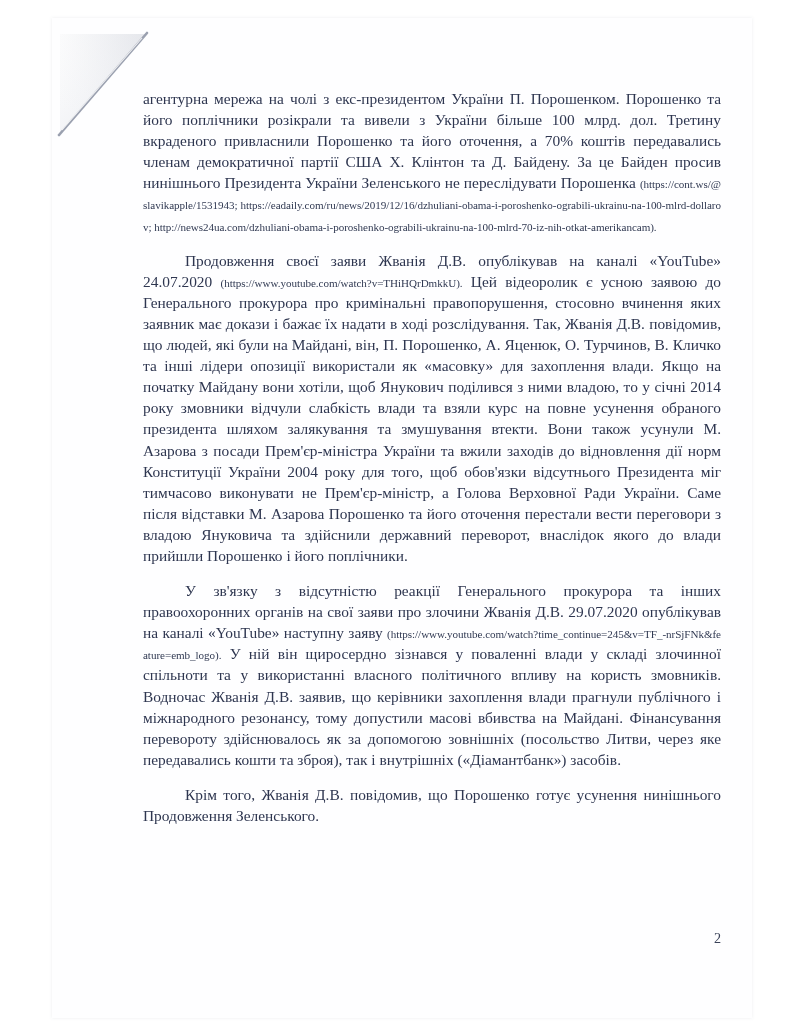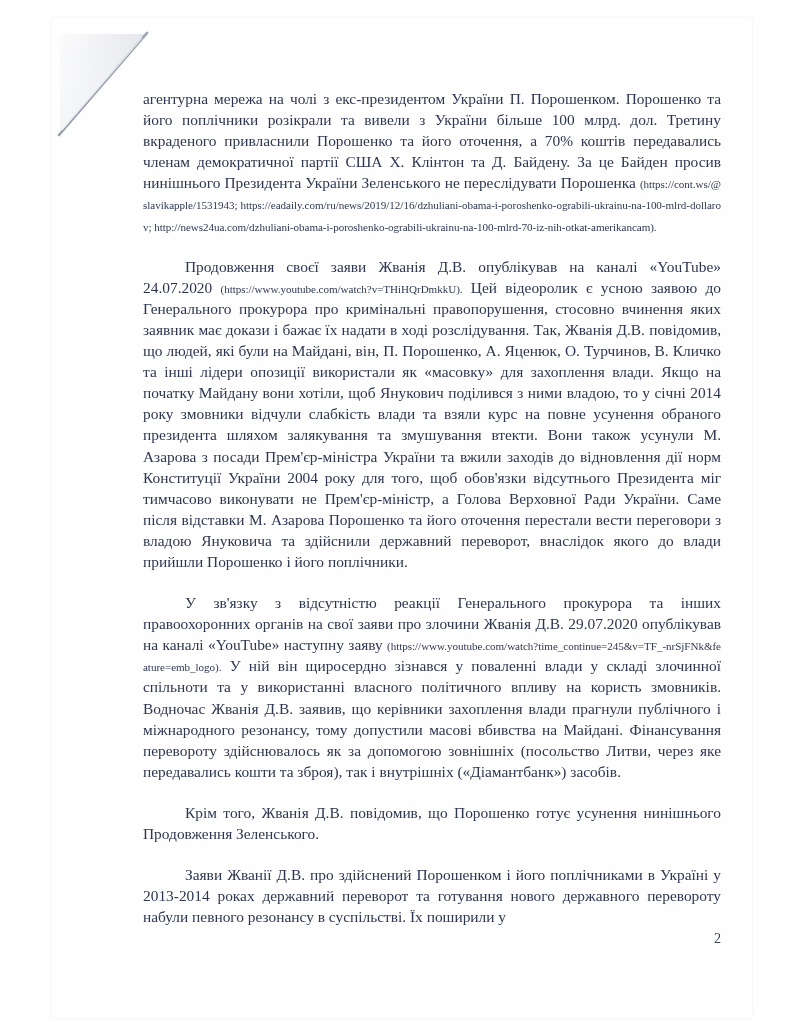--- a/index.html
+++ b/index.html
@@ -57,21 +57,21 @@
   }
 
   p.para {
     margin: 0 0 0 0;
     text-align: justify;
     text-indent: 42px;
     hyphens: none;
   }
   p.para.no-indent { text-indent: 0; }
 
-  p.para + p.para { margin-top: 20px; }
+  p.para + p.para { margin-top: 14px; }
 
   .url-small {
     font-size: 11.1px;
     line-height: 14.6px;
     letter-spacing: -0.05px;
     color: #303952;
     word-break: break-all;
   }
 
   .page-number {
@@ -121,21 +121,20 @@
     <path d="M13 109 L101 7" stroke="url(#foldGrad)" stroke-width="2.6" fill="none" stroke-linecap="round"></path>
     <path d="M16 104 L96 12" stroke="#ffffff" stroke-width="1.1" fill="none" opacity="0.85"></path>
   </svg>
 
   <div class="text-column">
     <div id="paragraphs-root">
         <p class="para no-indent"><span>агентурна мережа на чолі з екс-президентом України П. Порошенком. Порошенко та його поплічники розікрали та вивели з України більше 100 млрд. дол. Третину вкраденого привласнили Порошенко та його оточення, а 70% коштів передавались членам демократичної партії США Х. Клінтон та Д. Байдену. За це Байден просив нинішнього Президента України Зеленського не переслідувати Порошенка </span><span class="url-small">(https://cont.ws/@slavikapple/1531943; https://eadaily.com/ru/news/2019/12/16/dzhuliani-obama-i-poroshenko-ograbili-ukrainu-na-100-mlrd-dollarov; http://news24ua.com/dzhuliani-obama-i-poroshenko-ograbili-ukrainu-na-100-mlrd-70-iz-nih-otkat-amerikancam).</span></p>
         <p class="para"><span>Продовження своєї заяви Жванія Д.В. опублікував на каналі «YouTube» 24.07.2020 </span><span class="url-small">(https://www.youtube.com/watch?v=THiHQrDmkkU).</span><span> Цей відеоролик є усною заявою до Генерального прокурора про кримінальні правопорушення, стосовно вчинення яких заявник має докази і бажає їх надати в ході розслідування. Так, Жванія Д.В. повідомив, що людей, які були на Майдані, він, П. Порошенко, А. Яценюк, О. Турчинов, В. Кличко та інші лідери опозиції використали як «масовку» для захоплення влади. Якщо на початку Майдану вони хотіли, щоб Янукович поділився з ними владою, то у січні 2014 року змовники відчули слабкість влади та взяли курс на повне усунення обраного президента шляхом залякування та змушування втекти. Вони також усунули М. Азарова з посади Прем'єр-міністра України та вжили заходів до відновлення дії норм Конституції України 2004 року для того, щоб обов'язки відсутнього Президента міг тимчасово виконувати не Прем'єр-міністр, а Голова Верховної Ради України. Саме після відставки М. Азарова Порошенко та його оточення перестали вести переговори з владою Януковича та здійснили державний переворот, внаслідок якого до влади прийшли Порошенко і його поплічники.</span></p>
         <p class="para"><span>У зв'язку з відсутністю реакції Генерального прокурора та інших правоохоронних органів на свої заяви про злочини Жванія Д.В. 29.07.2020 опублікував на каналі «YouTube» наступну заяву </span><span class="url-small">(https://www.youtube.com/watch?time_continue=245&amp;v=TF_-nrSjFNk&amp;feature=emb_logo).</span><span> У ній він щиросердно зізнався у поваленні влади у складі злочинної спільноти та у використанні власного політичного впливу на користь змовників. Водночас Жванія Д.В. заявив, що керівники захоплення влади прагнули публічного і міжнародного резонансу, тому допустили масові вбивства на Майдані. Фінансування перевороту здійснювалось як за допомогою зовнішніх (посольство Литви, через яке передавались кошти та зброя), так і внутрішніх («Діамантбанк») засобів.</span></p>
         <p class="para"><span>Крім того, Жванія Д.В. повідомив, що Порошенко готує усунення нинішнього Продовження Зеленського.</span></p>
-        <p class="para"><span>Заяви Жванії Д.В. про здійснений Порошенком і його поплічниками в Україні у 2013-2014 роках державний переворот та готування нового державного перевороту набули певного резонансу в суспільстві. Їх поширили у</span></p>
       </div>
   </div>
 
   <div class="page-number">2</div>
 
   <svg class="scan-noise" viewBox="0 0 800 1034" xmlns="http://www.w3.org/2000/svg">
     <rect x="0" y="0" width="800" height="1034" fill="none"></rect>
   </svg>
 
 </div>

